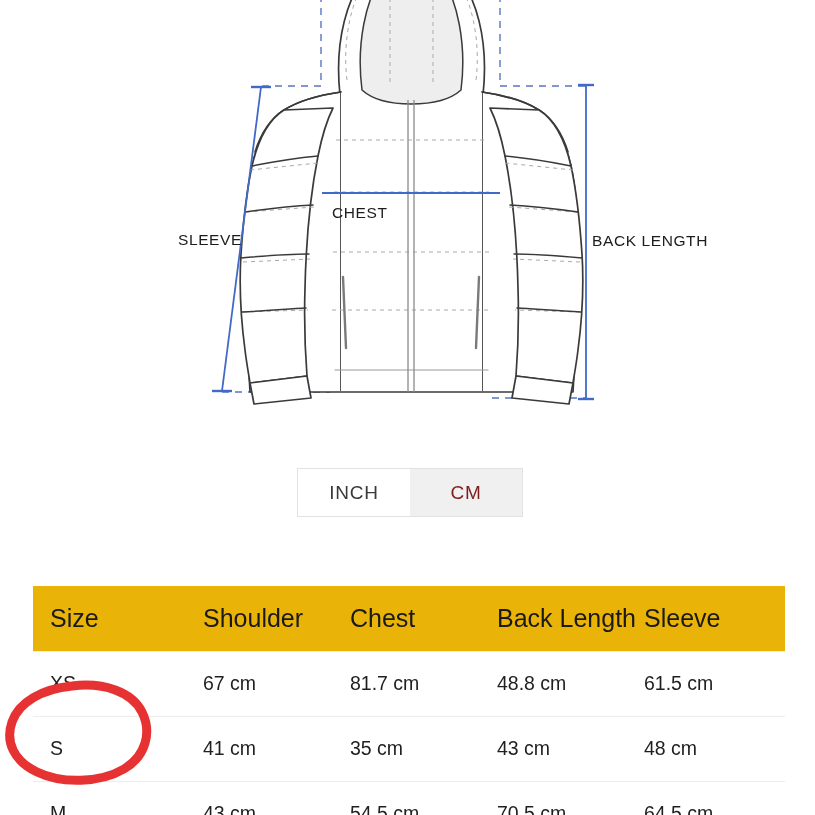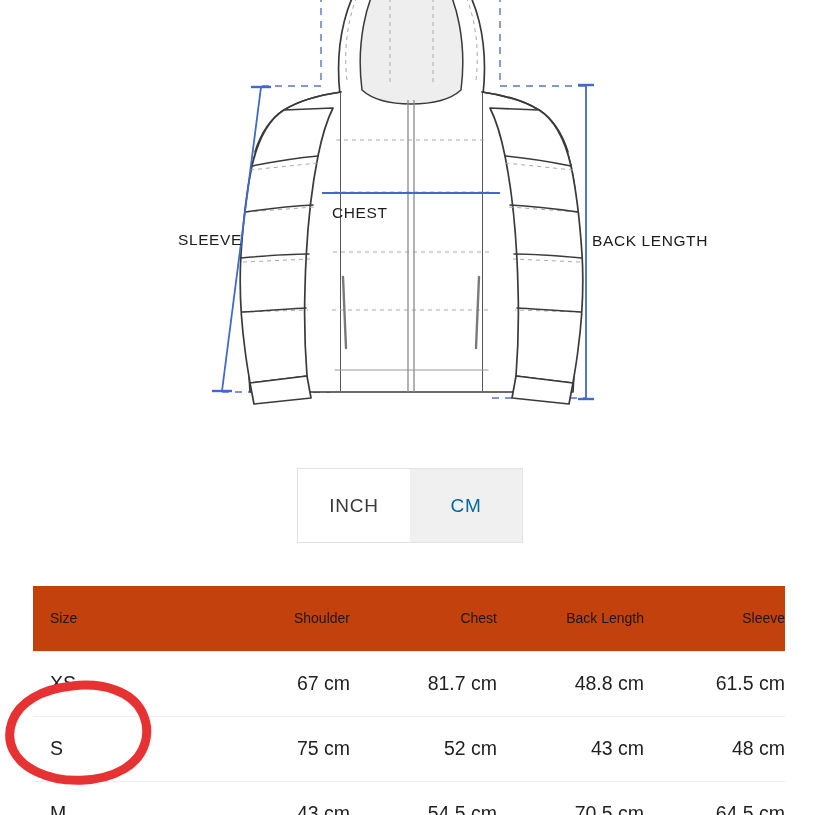--- a/index.html
+++ b/index.html
@@ -41,68 +41,68 @@
   #label-sleeve { left: 178px; top: 231px; }
   #label-chest  { left: 332px; top: 204px; }
   #label-back   { left: 592px; top: 232px; }
 
   
   #unit-toggle {
     position: absolute;
     left: 297px;
     top: 468px;
     width: 226px;
-    height: 75px;
+    height: 49px;
     display: flex;
     border: 1px solid #e2e2e2;
     box-sizing: border-box;
     background: #ffffff;
   }
   .unit-btn {
     flex: 1 1 0;
     display: flex;
     align-items: center;
     justify-content: center;
     font-family: "Liberation Sans", sans-serif;
     font-size: 19px;
     letter-spacing: 0.8px;
     color: #3a3a3a;
     cursor: pointer;
     background: #ffffff;
     box-sizing: border-box;
   }
   .unit-btn.selected {
     background: #f0f0f0;
-    color: #0369a1;
+    color: #7f1d1d;
   }
 
   
   #size-table {
     position: absolute;
     left: 33px;
     top: 586px;
     width: 752px;
     border-collapse: collapse;
     table-layout: fixed;
     font-family: "Liberation Sans", sans-serif;
   }
   #size-table th,
   #size-table td {
     font-weight: 400;
     font-size: 19.5px;
     color: #1f1f1f;
     padding: 0;
     height: 65px;
     vertical-align: middle;
-    text-align: right;
+    text-align: left;
     box-sizing: border-box;
   }
   #size-table thead th {
-    background: #c2410c;
-    font-size: 14px;
+    background: #eab308;
+    font-size: 25px;
     color: #1a1a1a;
   }
   #size-table thead th.col-size,
   #size-table tbody td.col-size {
     text-align: left;
     padding-left: 17px;
   }
   #size-table tbody tr {
     background: #ffffff;
   }
@@ -299,22 +299,22 @@
   <tbody>
     <tr>
       <td class="col-size">XS</td>
       <td class="col-shoulder">67 cm</td>
       <td class="col-chest">81.7 cm</td>
       <td class="col-backlen">48.8 cm</td>
       <td class="col-sleeve">61.5 cm</td>
     </tr>
     <tr>
       <td class="col-size">S</td>
-      <td class="col-shoulder">75 cm</td>
-      <td class="col-chest">52 cm</td>
+      <td class="col-shoulder">41 cm</td>
+      <td class="col-chest">35 cm</td>
       <td class="col-backlen">43 cm</td>
       <td class="col-sleeve">48 cm</td>
     </tr>
     <tr>
       <td class="col-size">M</td>
       <td class="col-shoulder">43 cm</td>
       <td class="col-chest">54.5 cm</td>
       <td class="col-backlen">70.5 cm</td>
       <td class="col-sleeve">64.5 cm</td>
     </tr>

